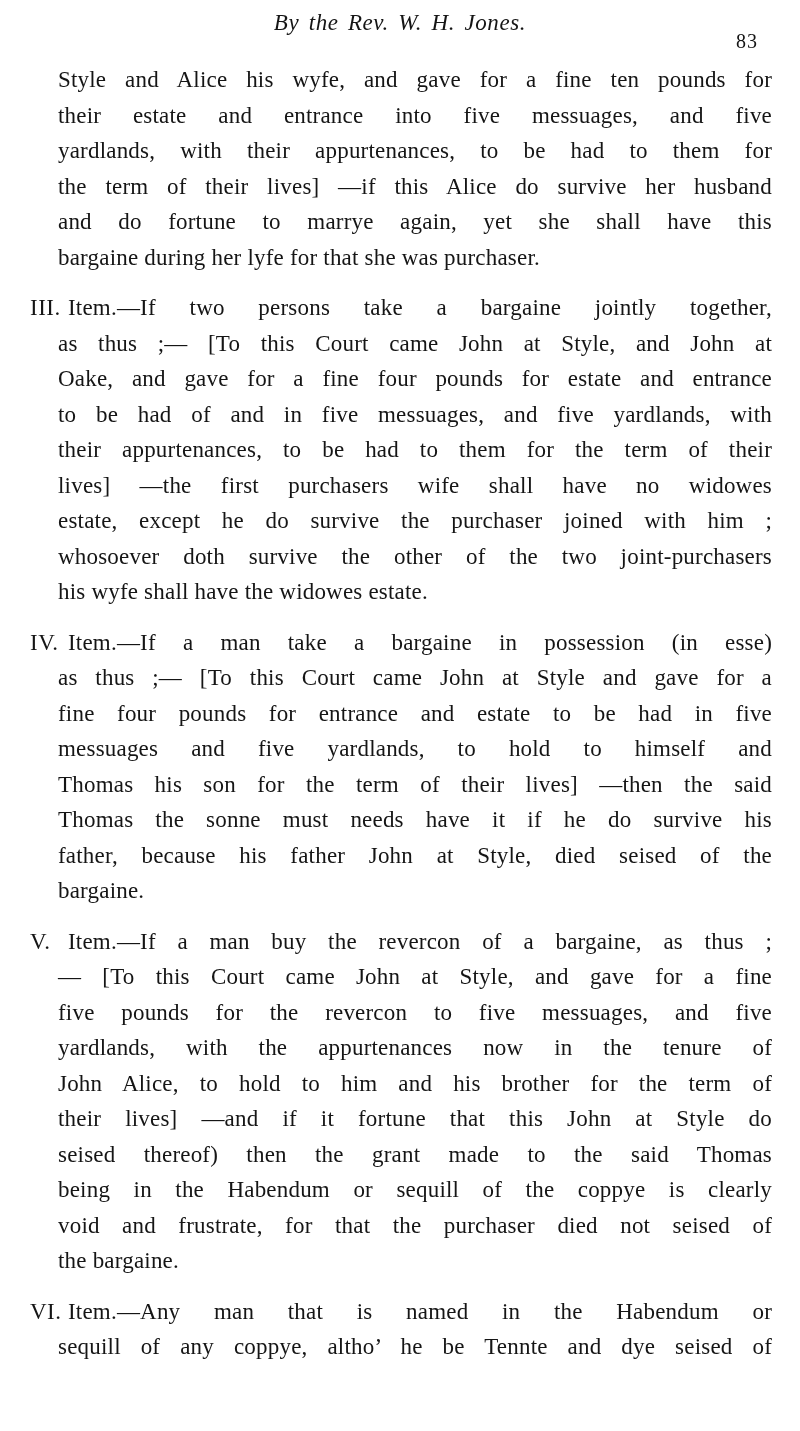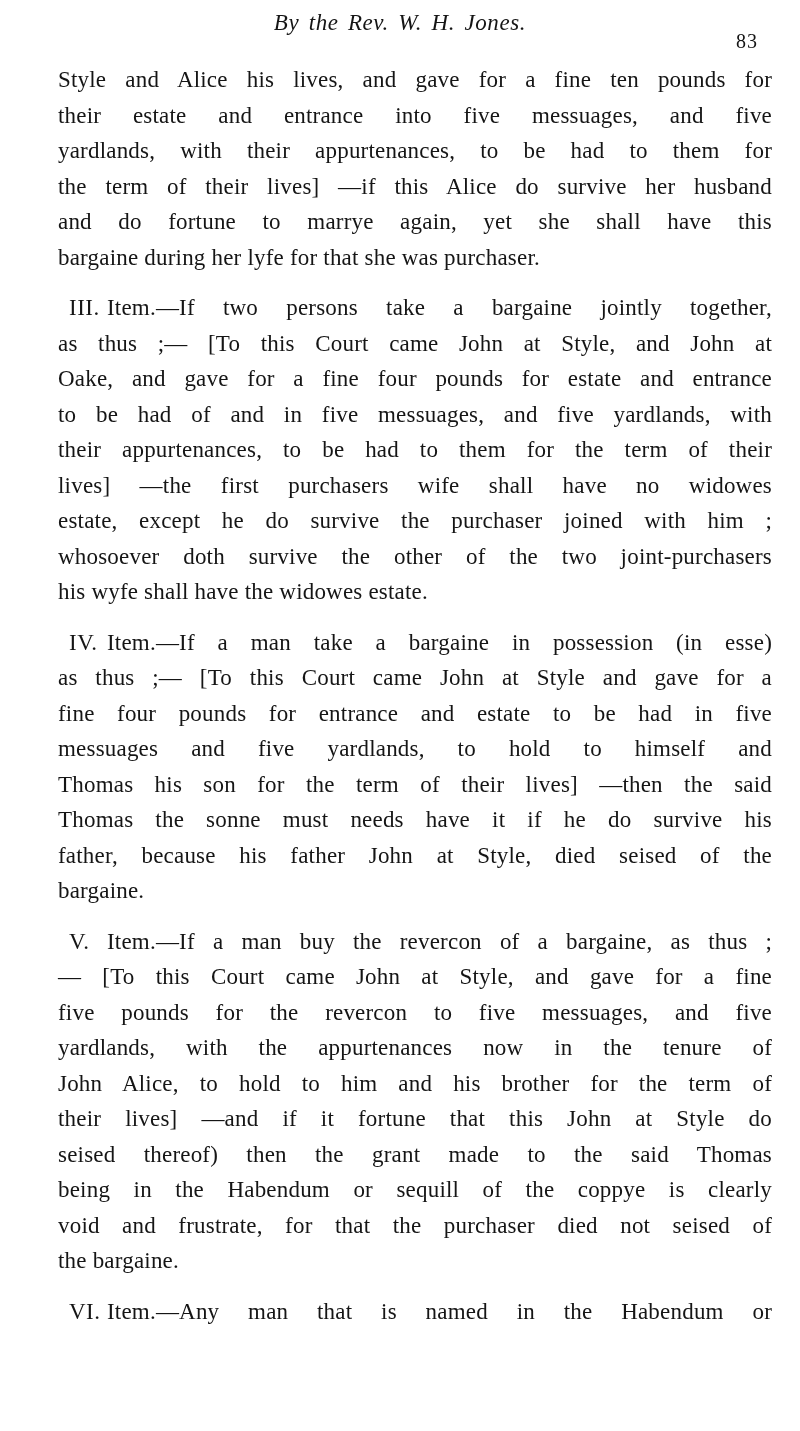--- a/index.html
+++ b/index.html
@@ -54,35 +54,34 @@
     text-align-last: justify;
     white-space: normal;
   }
   .line.last { text-align-last: left; }
   .para.numbered .line.first { text-indent: -28px; }
   .numeral {
     display: inline-block;
     min-width: 38px;
     text-indent: 0;
     letter-spacing: 0.5px;
-    margin-left: 39px;
   }
   .seg.it { }
 </style>
 </head>
 <body>
 
 <div class="page">
   <div class="running-header">
     <span class="title">By the Rev. W. H. Jones.</span>
   </div>
   <span class="pagenum">83</span>
   <div class="content" id="content">
       <div class="para">
-        <div class="line first"><span class="seg">Style and Alice his lives, and gave for a fine </span><span class="seg it">ten pounds</span><span class="seg"> for</span></div>
+        <div class="line first"><span class="seg">Style and Alice his wyfe, and gave for a fine </span><span class="seg it">ten pounds</span><span class="seg"> for</span></div>
         <div class="line"><span class="seg">their estate and entrance into five messuages, and five</span></div>
         <div class="line"><span class="seg">yardlands, with their appurtenances, to be had to them for</span></div>
         <div class="line"><span class="seg">the term of their lives] —if this Alice do survive her husband</span></div>
         <div class="line"><span class="seg">and do fortune to marrye again, yet she shall have this</span></div>
         <div class="line last"><span class="seg">bargaine during her lyfe for that she was purchaser.</span></div>
       </div>
       <div class="para numbered">
         <div class="line first"><span class="numeral">III.</span><span class="seg">Item.—If two persons take a bargaine jointly together,</span></div>
         <div class="line"><span class="seg">as thus ;— [To this Court came John at Style, and John at</span></div>
         <div class="line"><span class="seg">Oake, and gave for a fine </span><span class="seg it">four pounds</span><span class="seg"> for estate and entrance</span></div>
@@ -110,15 +109,16 @@
         <div class="line"><span class="seg">yardlands, with the appurtenances now in the tenure of</span></div>
         <div class="line"><span class="seg">John Alice, to hold to him and his brother for the term of</span></div>
         <div class="line"><span class="seg">their lives] —and if it fortune that this John at Style do</span></div>
         <div class="line"><span class="seg">seised thereof) then the grant made to the said Thomas</span></div>
         <div class="line"><span class="seg">being in the </span><span class="seg it">Habendum</span><span class="seg"> or sequill of the coppye is clearly</span></div>
         <div class="line"><span class="seg">void and frustrate, for that the purchaser died not seised of</span></div>
         <div class="line last"><span class="seg">the bargaine.</span></div>
       </div>
       <div class="para numbered">
         <div class="line first"><span class="numeral">VI.</span><span class="seg">Item.—Any man that is named in the </span><span class="seg it">Habendum</span><span class="seg"> or</span></div>
+        <div class="line"><span class="seg">sequill of any coppye, altho’ he be Tennte and dye seised of</span></div>
       </div>
     </div>
 </div>
 
 </body></html>

